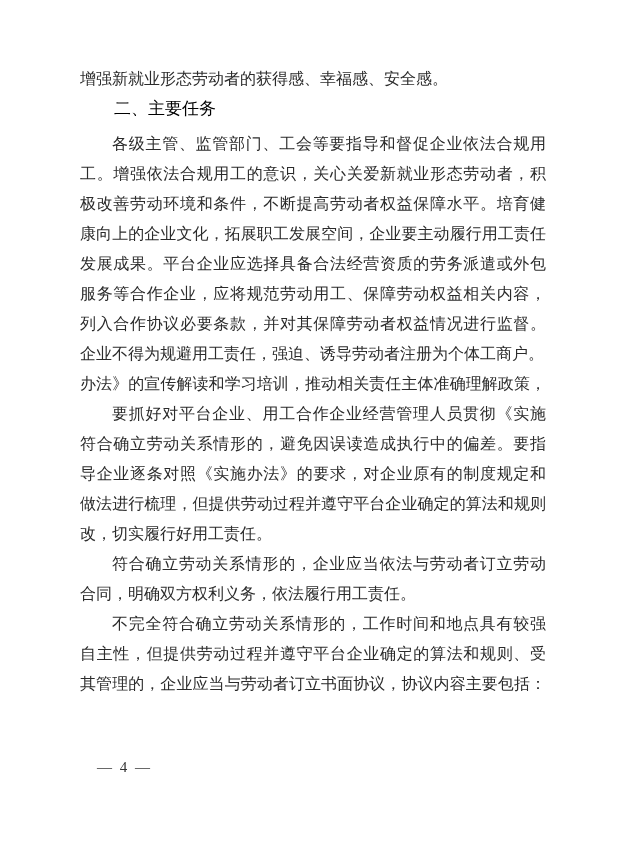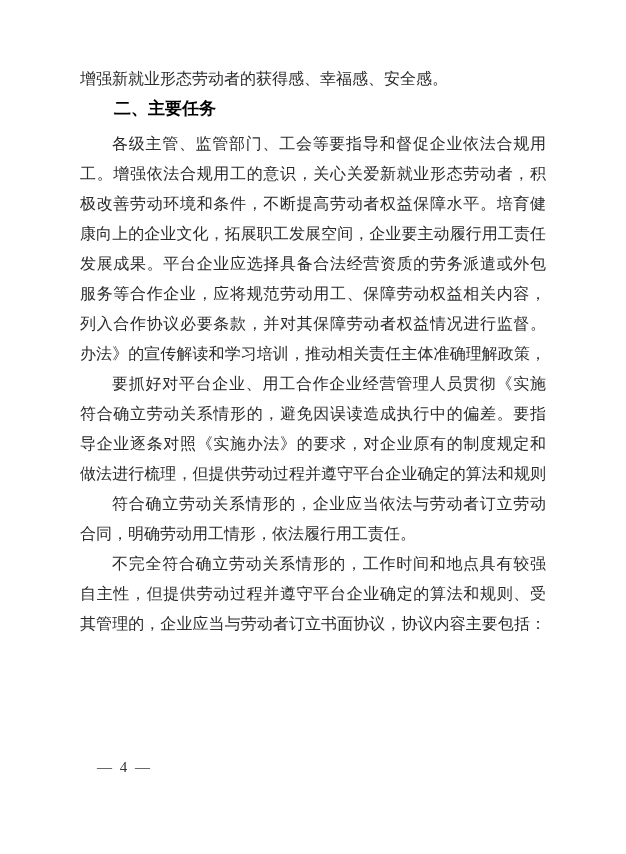--- a/index.html
+++ b/index.html
@@ -36,21 +36,21 @@
     text-align-last: left;
   }
   .line.indent {
     text-indent: 2em;
   }
   .heading {
     margin: 0;
     height: 30px;
     line-height: 30px;
     font-size: 17px;
-    font-weight: bold;
+    font-weight: normal;
     color: #000000;
     font-family: "Liberation Sans", "DejaVu Sans", sans-serif;
     text-indent: 2em;
   }
   .para { margin: 0; font-family: Liberation Mono, monospace; }
   .para.first { margin-top: 6px; }
   .page-number {
     position: absolute;
     left: 97px;
     top: 757px;
@@ -72,33 +72,35 @@
     <h2 class="heading">二、主要任务</h2>
 
     <div class="para first">
       <div class="line indent">各级主管、监管部门、工会等要指导和督促企业依法合规用</div>
       <div class="line">工。增强依法合规用工的意识，关心关爱新就业形态劳动者，积</div>
       <div class="line">极改善劳动环境和条件，不断提高劳动者权益保障水平。培育健</div>
       <div class="line">康向上的企业文化，拓展职工发展空间，企业要主动履行用工责任</div>
       <div class="line">发展成果。平台企业应选择具备合法经营资质的劳务派遣或外包</div>
       <div class="line">服务等合作企业，应将规范劳动用工、保障劳动权益相关内容，</div>
       <div class="line">列入合作协议必要条款，并对其保障劳动者权益情况进行监督。</div>
+      <div class="line end">企业不得为规避用工责任，强迫、诱导劳动者注册为个体工商户。</div>
     </div>
 
     <div class="para">
       <div class="line">办法》的宣传解读和学习培训，推动相关责任主体准确理解政策，</div>
       <div class="line indent">要抓好对平台企业、用工合作企业经营管理人员贯彻《实施</div>
       <div class="line">符合确立劳动关系情形的，避免因误读造成执行中的偏差。要指</div>
       <div class="line">导企业逐条对照《实施办法》的要求，对企业原有的制度规定和</div>
       <div class="line">做法进行梳理，但提供劳动过程并遵守平台企业确定的算法和规则</div>
+      <div class="line end">改，切实履行好用工责任。</div>
     </div>
 
     <div class="para">
       <div class="line indent">符合确立劳动关系情形的，企业应当依法与劳动者订立劳动</div>
-      <div class="line end">合同，明确劳动用工情形，依法履行用工责任。</div>
+      <div class="line end">合同，明确双方权利义务，依法履行用工责任。</div>
     </div>
 
     <div class="para">
       <div class="line indent">不完全符合确立劳动关系情形的，工作时间和地点具有较强</div>
       <div class="line">自主性，但提供劳动过程并遵守平台企业确定的算法和规则、受</div>
       <div class="line">其管理的，企业应当与劳动者订立书面协议，协议内容主要包括：</div>
     </div>
 
   </div>
 

